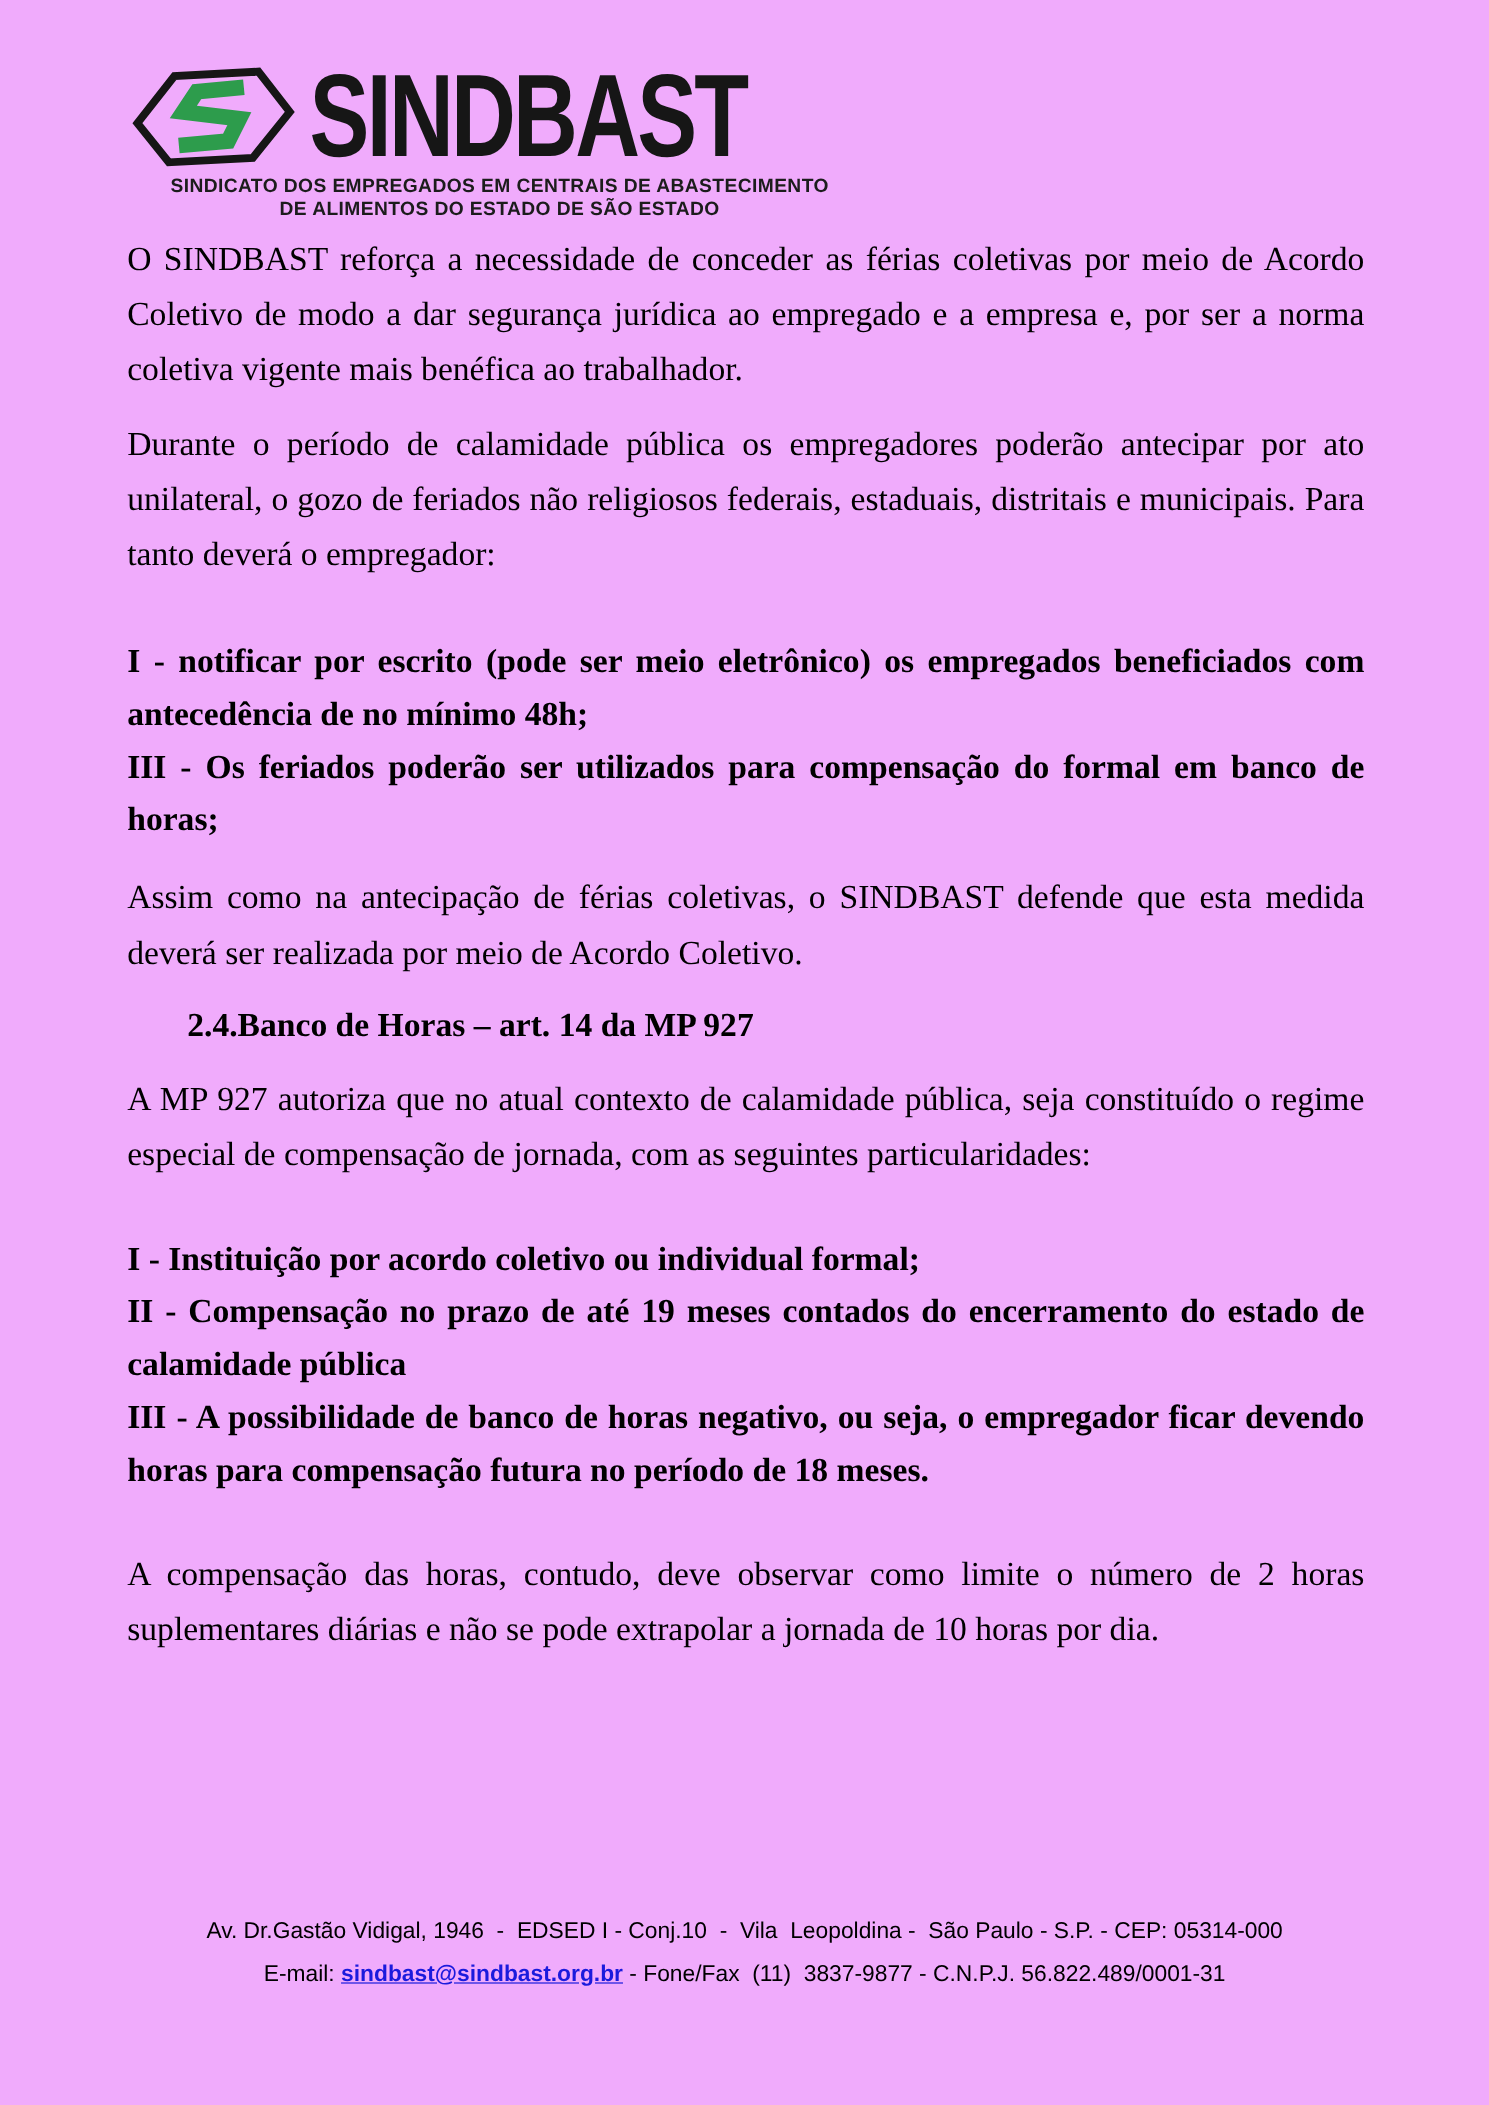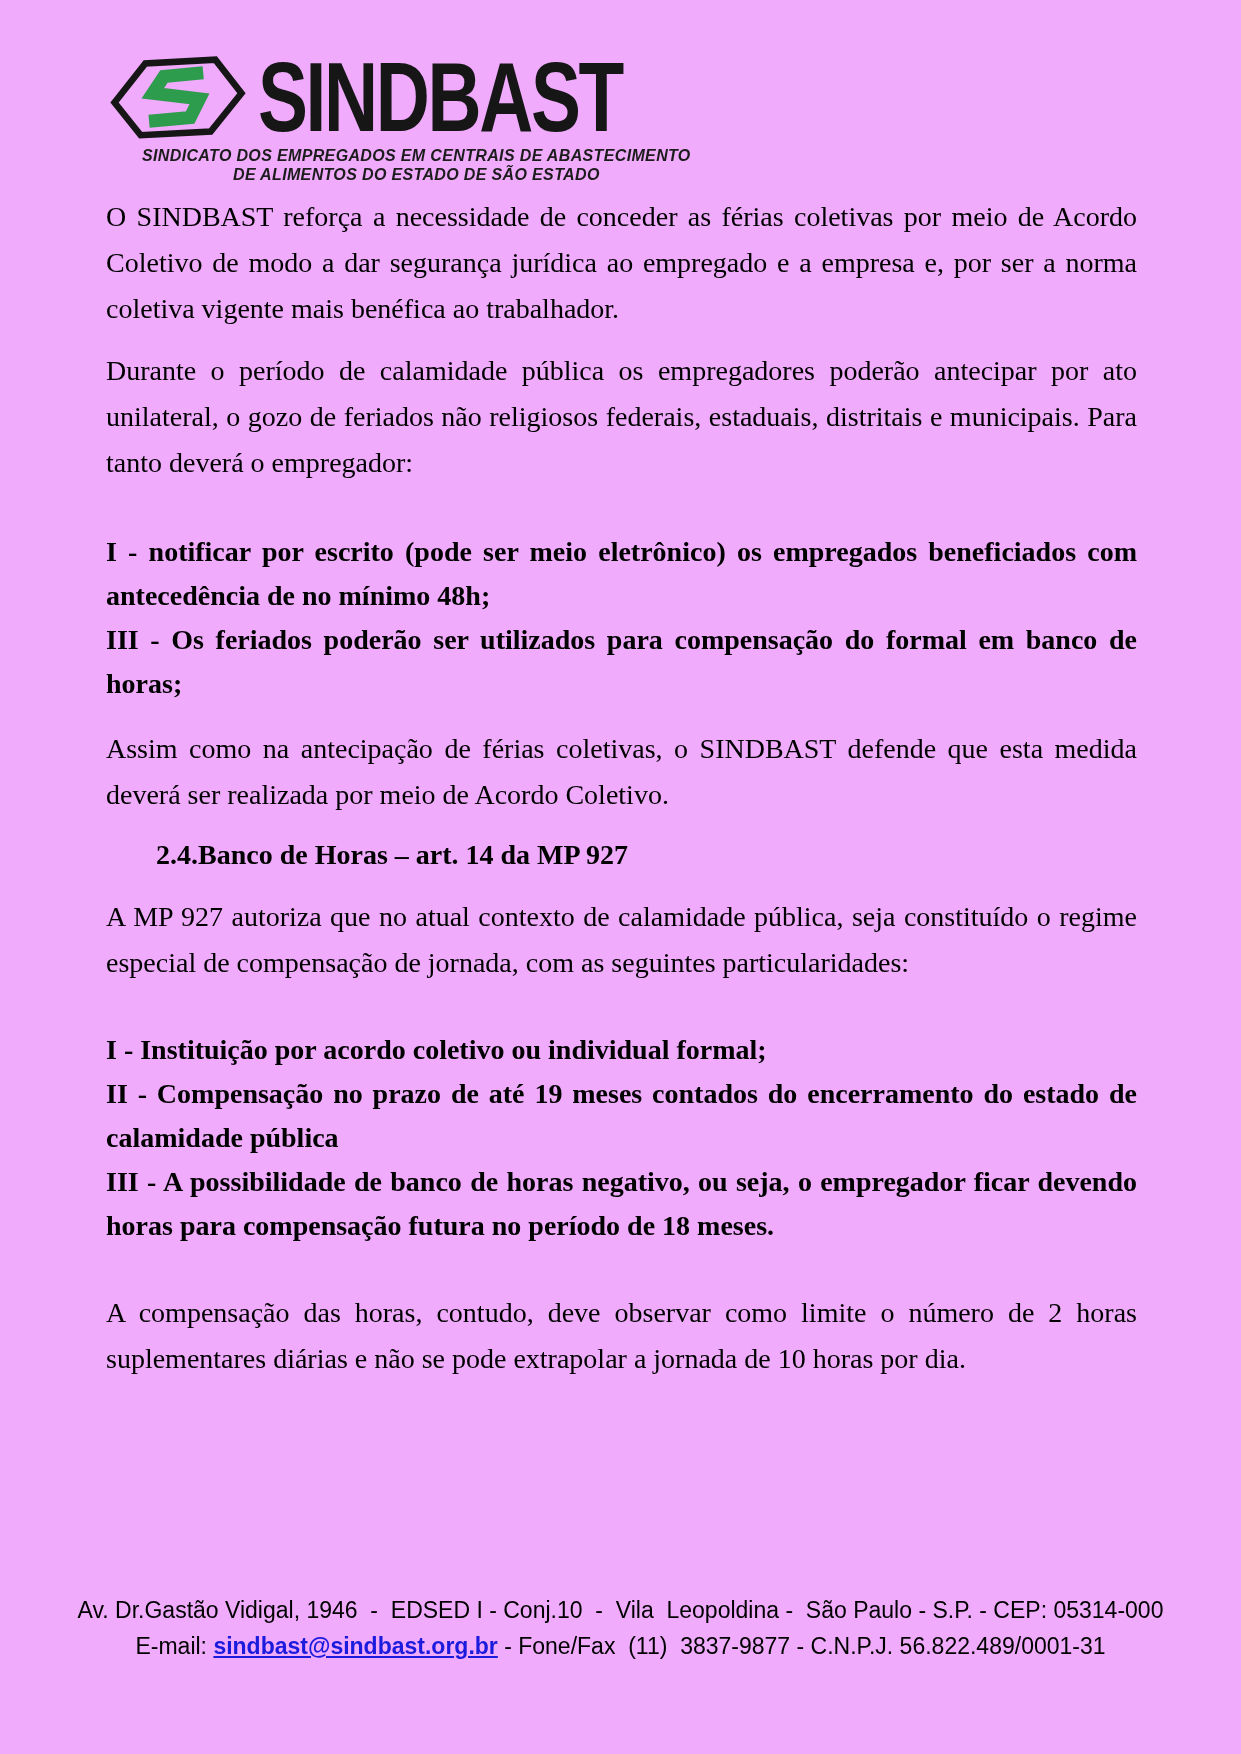--- a/index.html
+++ b/index.html
@@ -31,21 +31,20 @@
   }
   .logo-subtitle {
     margin-top: 2px;
     text-align: center;
     font-family: "Liberation Sans", sans-serif;
     font-weight: 700;
     font-size: 16px;
     line-height: 1.2;
     letter-spacing: 0.35px;
     color: #1c1c1c;
-    font-style: italic;
   }
 
   
   .doc-body { padding: 0 104px 0 106px; }
   .doc-body p { margin: 0; font-size: 28px; line-height: 46px; text-align: justify; }
   .para-first { margin-top: 10px !important; }
   .section-heading {
     font-weight: bold;
     text-indent: 50px;
     text-align: left !important;
@@ -61,21 +60,21 @@
   .para-comp { margin-top: 42px !important; }
 
   
   .page-footer {
     position: absolute;
     top: 1592px;
     left: 0;
     width: 100%;
     text-align: center;
     font-family: "Liberation Sans", sans-serif;
-    font-size: 23px;
+    font-size: 19px;
     line-height: 36px;
     color: #000000;
   }
   .page-footer .line { white-space: pre-wrap; }
   .email-link { text-decoration: underline; cursor: pointer; font-weight: bold; }
 </style>
 </head>
 <body>
 
 <div class="page">

